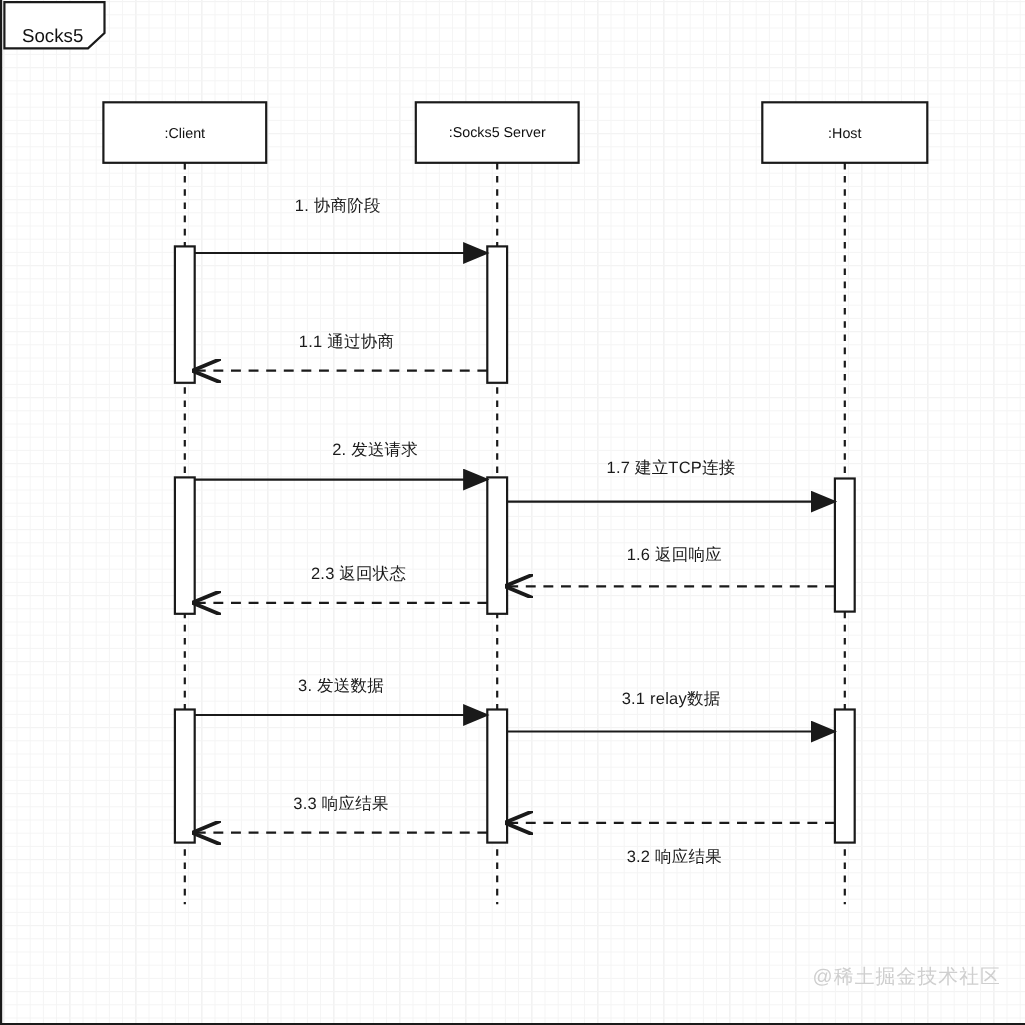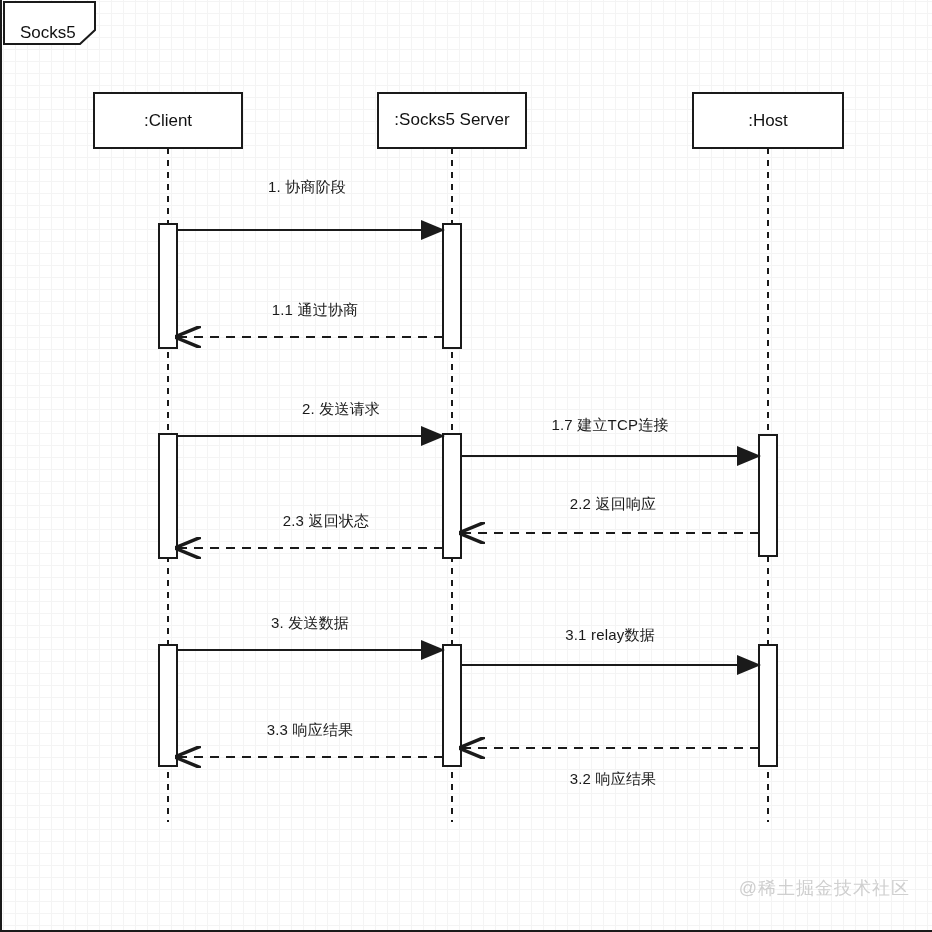--- a/index.html
+++ b/index.html
@@ -37,21 +37,21 @@
   .lbl {
     position: absolute;
     font-size: 15px;
     color: #1a1a1a;
     white-space: nowrap;
     transform: translateX(-50%);
     letter-spacing: 0.2px;
   }
   .boxlbl {
     position: absolute;
-    font-size: 17px;
+    font-size: 13px;
     color: #111111;
     white-space: nowrap;
     transform: translate(-50%, -50%);
   }
   .frame-label-text {
     position: absolute;
     left: 18px;
     top: 11px;
     font-size: 17px;
     color: #111111;
@@ -124,21 +124,21 @@
   <div id="box-labels">
       <span class="boxlbl" style="left: 166px; top: 120.5px;">:Client</span>
       <span class="boxlbl" style="left: 450px; top: 120px; text-align: center;">:Socks5 Server</span>
       <span class="boxlbl" style="left: 766px; top: 120.5px; text-align: right;">:Host</span>
     </div>
   <div id="msg-labels">
       <span class="lbl" style="left: 305px; top: 178px;">1. 协商阶段</span>
       <span class="lbl" style="left: 313px; top: 301px;">1.1 通过协商</span>
       <span class="lbl" style="left: 308px; top: 400px; margin-left: 31px;">2. 发送请求</span>
       <span class="lbl" style="left: 608px; top: 416px;">1.7 建立TCP连接</span>
-      <span class="lbl" style="left: 611px; top: 495px;">2.2 返回响应</span>
+      <span class="lbl" style="left: 611px; top: 495px;">1.6 返回响应</span>
       <span class="lbl" style="left: 324px; top: 512px;">2.3 返回状态</span>
       <span class="lbl" style="left: 308px; top: 614px;">3. 发送数据</span>
       <span class="lbl" style="left: 608px; top: 626px;">3.1 relay数据</span>
       <span class="lbl" style="left: 611px; top: 722px; margin-top: 48px;">3.2 响应结果</span>
       <span class="lbl" style="left: 308px; top: 721px;">3.3 响应结果</span>
     </div>
 
   <span class="watermark">@稀土掘金技术社区</span>
 </div>
 

